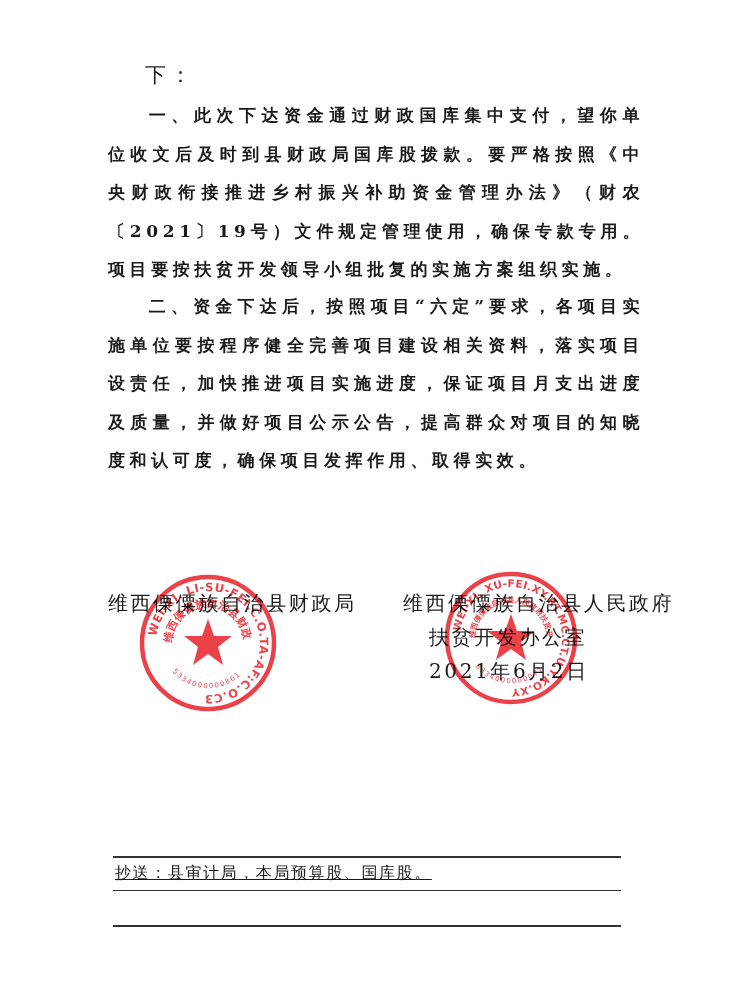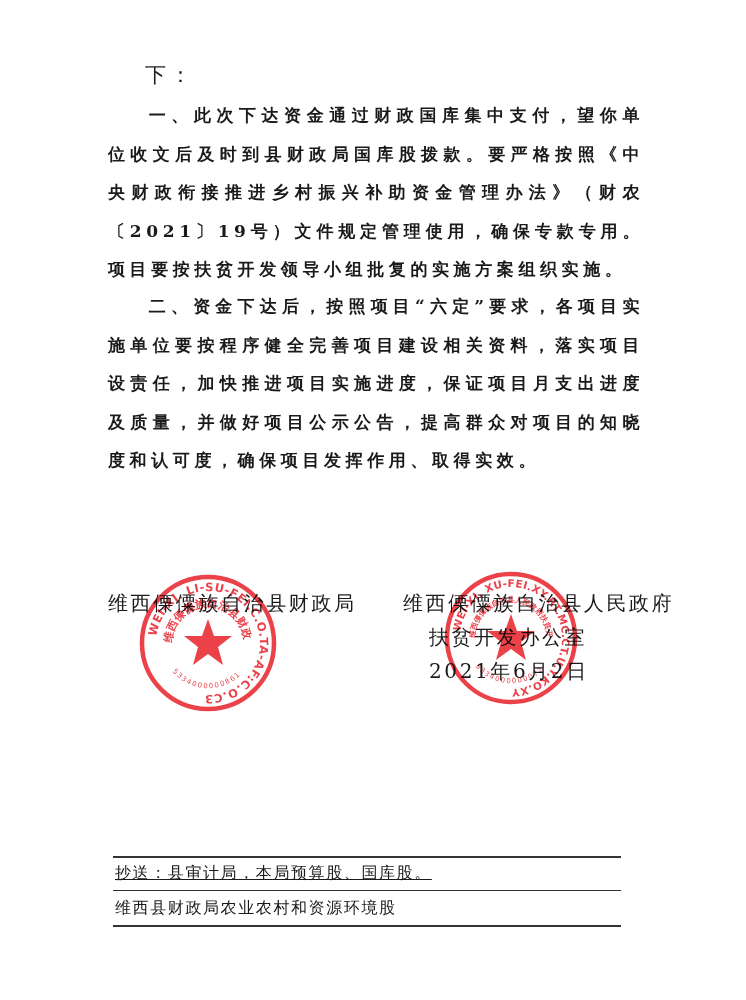--- a/index.html
+++ b/index.html
@@ -176,18 +176,17 @@
     </text>
   </svg>
 
   <div class="footer">
     <div class="rule thick"></div>
     <div class="footer-row" style="text-decoration:underline;">
       <span class="left">抄送：县审计局，本局预算股、国库股。</span>
     </div>
     <div class="rule" style="margin-top:2px;"></div>
     <div class="footer-row" style="margin-top:2px;">
-      <span class="left">维西县财政局农业农村和资源环境股</span>
     </div>
     <div class="rule thick" style="margin-top:2px;"></div>
   </div>
 
 </div>
 
 </body></html>

